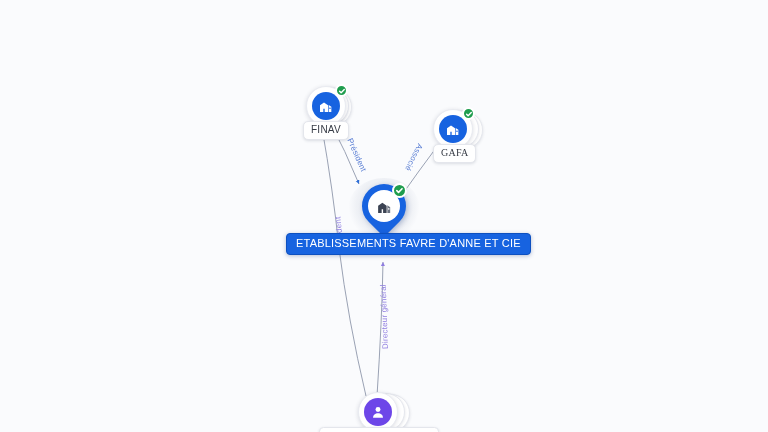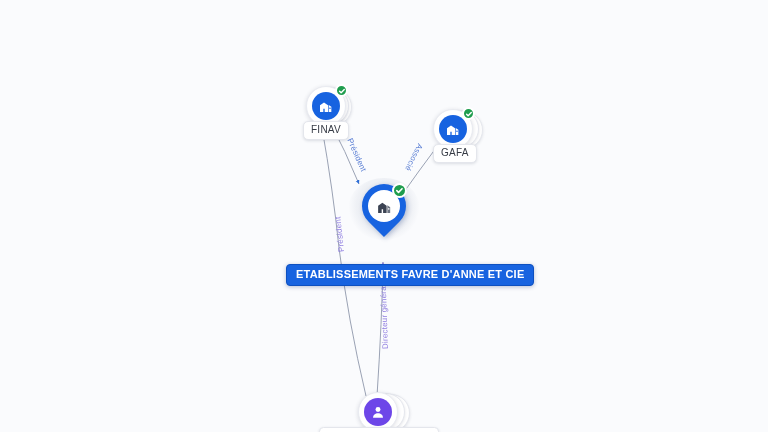--- a/index.html
+++ b/index.html
@@ -120,27 +120,26 @@
     align-items: center;
     justify-content: center;
   }
   .sel-label {
     position: absolute;
     background: #1763e0;
     border: 1px solid #0d50c0;
     border-radius: 4px;
     color: #ffffff;
     font-size: 11px;
-    font-weight: 700;
+    font-weight: 400;
     letter-spacing: .2px;
     padding: 4px 9px 5px 9px;
     white-space: nowrap;
     line-height: 1;
     box-shadow: 0 1px 4px rgba(20,50,120,.3);
-    margin-top: 31px;
   }
 
   
   .person-circle {
     width: 28px; height: 28px;
     background: #6d46e8;
   }
   .person-label {
     color: #3a3f4a;
     font-size: 11px;
@@ -222,21 +221,21 @@
           <path fill="#ffffff" d="M16 21V10.4l4 2.8V21h-4z"></path>
           <rect fill="#1763e0" x="17" y="14.4" width="2" height="2"></rect>
         </svg>
       </div>
       <div class="badge" style="right:-3px; top:-3px; width:13px; height:13px;">
         <svg width="8" height="8" viewBox="0 0 12 12" aria-hidden="true">
           <path fill="none" stroke="#ffffff" stroke-width="2.1" stroke-linecap="round" stroke-linejoin="round" d="M2.4 6.2 L4.7 8.5 L9.4 3.6"></path>
         </svg>
       </div>
     </div>
-    <div class="nlabel" style="left:-19px; top:16px;">GAFA</div>
+    <div class="nlabel" style="left:-19px; top:16px;font-family:Liberation Serif, serif;">GAFA</div>
   </div>
 
   <div class="node" style="left:384px; top:210px;">
     <div class="pin-wrap">
       <div class="pin-halo"></div>
       <div class="pin-shape"></div>
       <div class="pin-hole">
         <svg width="17" height="17" viewBox="0 0 24 24" aria-hidden="true">
           <path fill="#3b4252" d="M3 21V11l6-4.2 6 4.2v10h-5v-5H8v5H3z"></path>
           <path fill="#6b7280" d="M16 21V10.4l4 2.8V21h-4z"></path>

